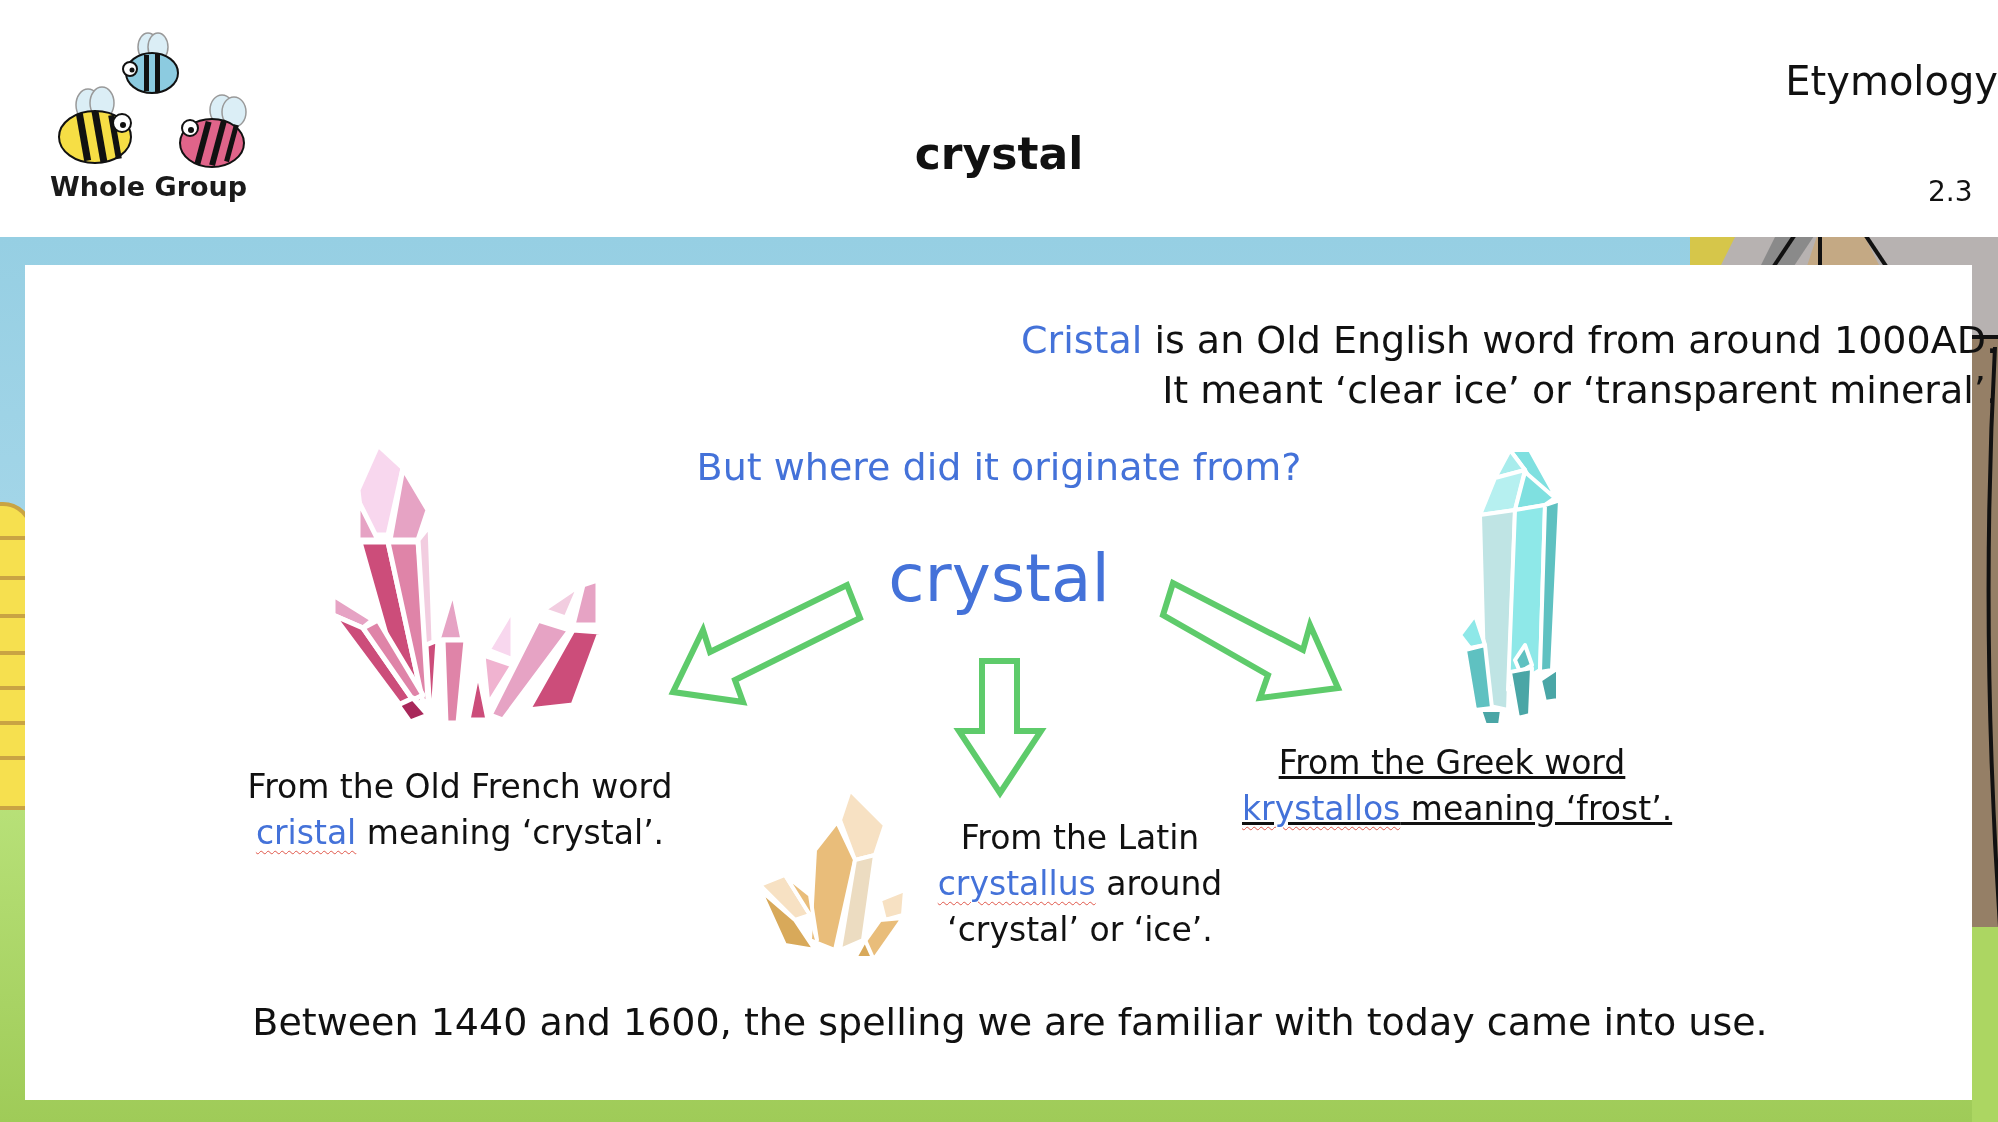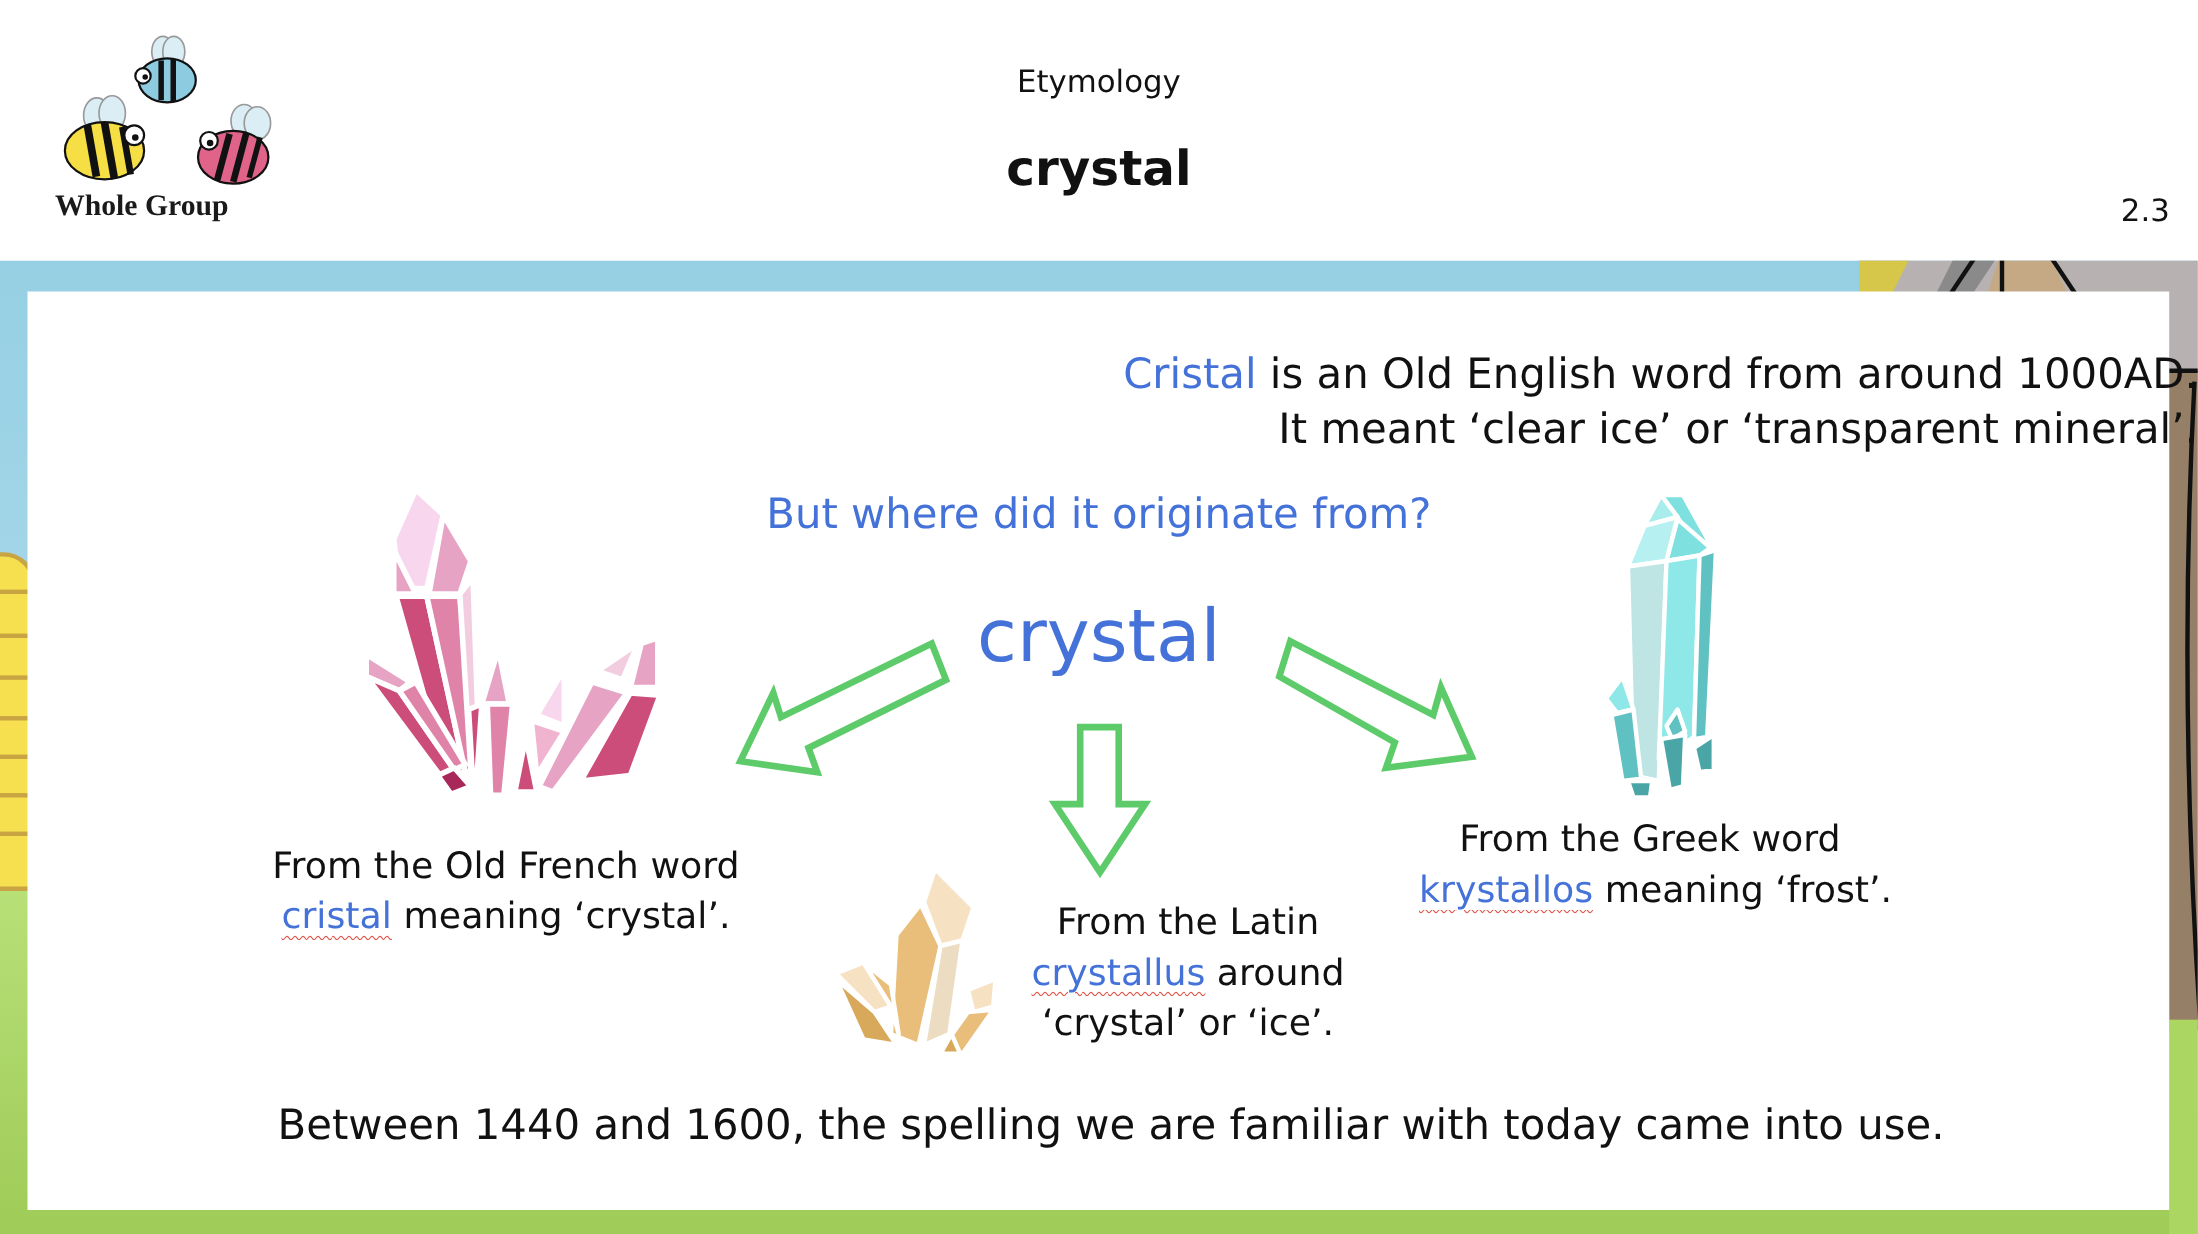--- a/index.html
+++ b/index.html
@@ -23,53 +23,52 @@
   .shed {
     position: absolute; left: 1690px; top: -10px; width: 330px; height: 900px;
   }
   .panel {
     position: absolute; left: 25px; top: 265px; width: 1947px; height: 835px; background: #ffffff;
   }
   .logo-left { position: absolute; left: 40px; top: 25px; width: 200px; height: 190px; }
   .logo-left .label {
     position: absolute; left: 10px; top: 146px; font-size: 27px; font-weight: bold; color: #1a1a1a;
     white-space: nowrap;
-    font-family: Liberation Serif, serif;
   }
   .logo-right { position: absolute; left: 1720px; top: 25px; width: 260px; height: 170px; }
   .brand {
     position: absolute; left: 10px; top: 78px; font-size: 36px; font-weight: bold; color: #e9c536;
     -webkit-text-stroke: 3px #5b5b5b; paint-order: stroke fill; letter-spacing: -1px; white-space: nowrap;
     font-family: "DejaVu Sans", sans-serif;
   }
   .slide-num {
     position: absolute; left: 1928px; top: 175px; font-size: 28px; color: #111;
   }
   .title-small {
-    position: absolute; left: 0; width: 1998px; top: 58px; text-align: center; font-size: 28px; color: #111;
+    position: absolute; left: 0; width: 1998px; top: 58px; text-align: right; font-size: 40px; color: #111;
   }
   .title-big {
     position: absolute; left: 0; width: 1998px; top: 128px; text-align: center; font-size: 44px; font-weight: bold; color: #111;
   }
   .blue { color: #4472d9; }
   .squig { text-decoration: underline wavy #e0564a; text-decoration-thickness: 1px; text-underline-offset: 6px; }
   .intro {
     position: absolute; left: 0; width: 1998px; top: 315px; text-align: right; font-size: 38px; line-height: 50px; color: #111;
   }
   .question {
     position: absolute; left: 0; width: 1998px; top: 445px; text-align: center; font-size: 38px; color: #4472d9;
   }
   .center-word {
     position: absolute; left: 0; width: 1998px; top: 540px; text-align: center; font-size: 66px; color: #4472d9;
   }
   .caption {
     position: absolute; text-align: center; font-size: 33px; line-height: 46px; color: #111; white-space: nowrap;
   }
   .cap-left { left: 240px; width: 440px; top: 740px; margin-top: 24px; }
-  .cap-right { left: 1290px; width: 420px; top: 740px; }
+  .cap-right { left: 1242px; width: 420px; top: 740px; text-decoration: underline; }
   .cap-mid { left: 920px; width: 320px; top: 815px; }
   .footer-text {
     position: absolute; left: 0; width: 1998px; top: 1000px; text-align: center; font-size: 38px; color: #111; padding-left: 11px;
   }
   svg { position: absolute; overflow: visible; }
 </style>
 </head>
 <body>
 
 <div class="header">

